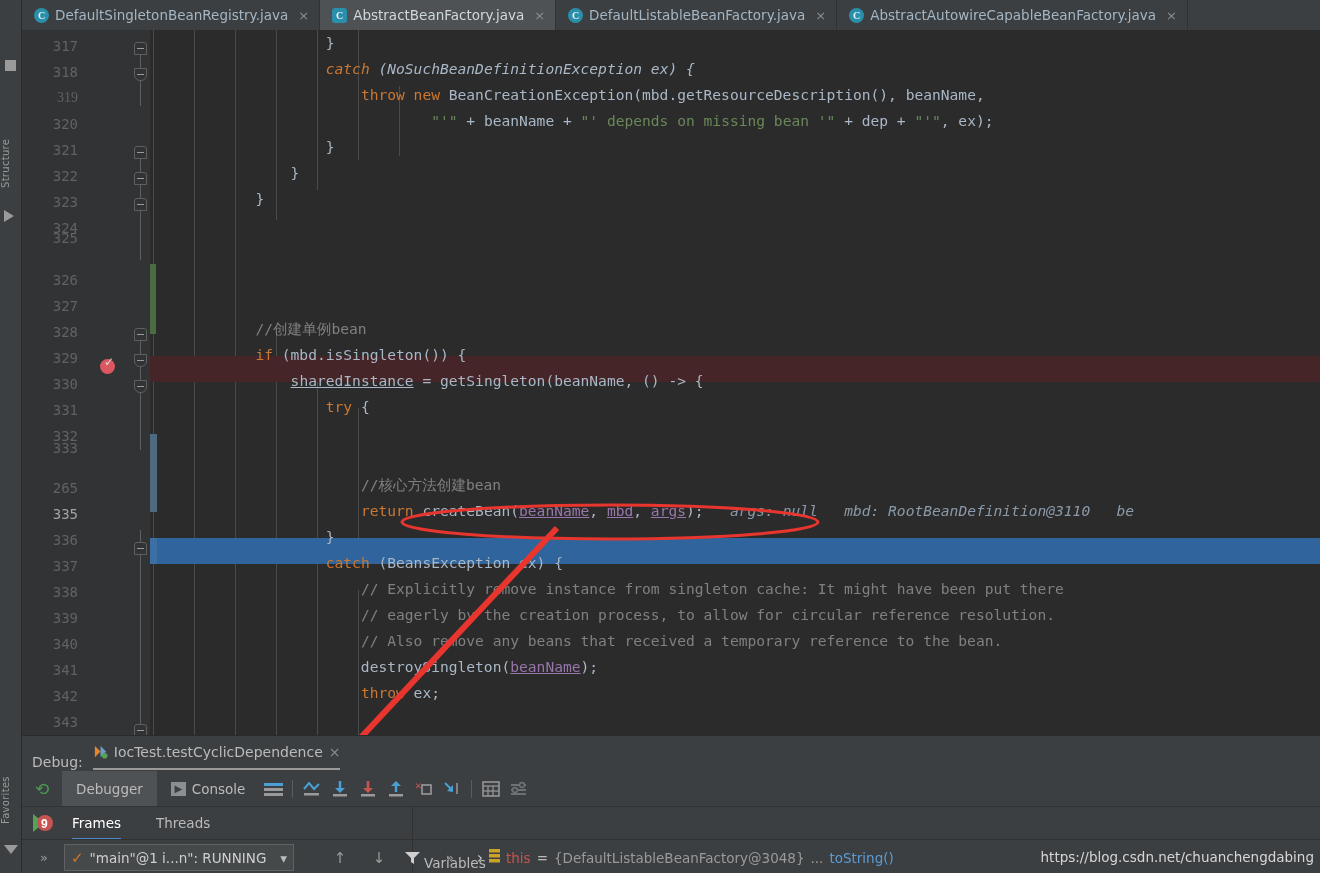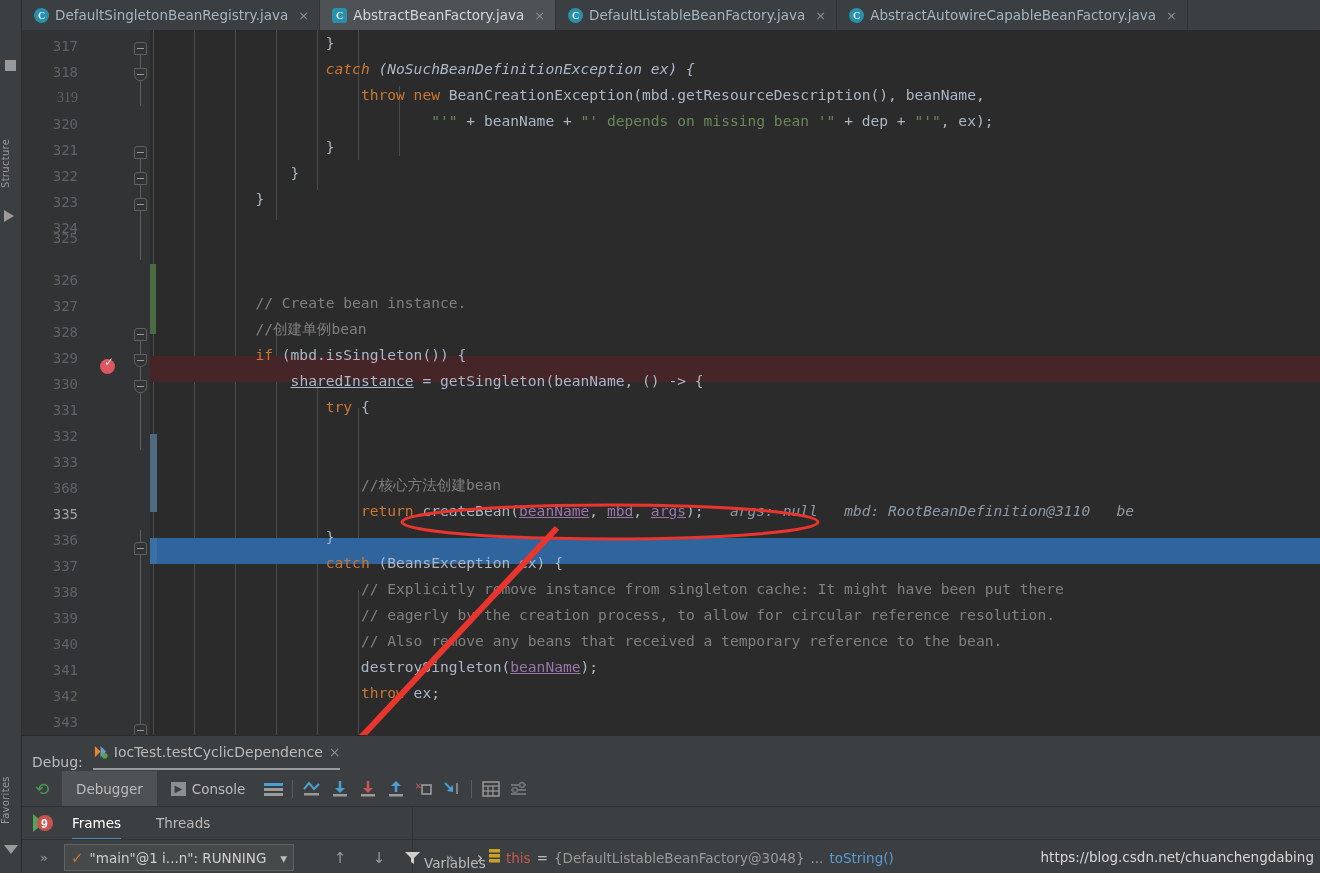--- a/index.html
+++ b/index.html
@@ -246,22 +246,22 @@
       <div class="lnum" style="top:164px;">323</div>
       <div class="lnum" style="top:190px;">324</div>
       <div class="lnum" style="top:200px;">325</div>
       <div class="lnum" style="top:242px;">326</div>
       <div class="lnum" style="top:268px;">327</div>
       <div class="lnum" style="top:294px;">328</div>
       <div class="lnum" style="top:320px;">329</div>
       <div class="lnum" style="top:346px;">330</div>
       <div class="lnum" style="top:372px;">331</div>
       <div class="lnum" style="top:398px;">332</div>
-      <div class="lnum" style="top:424px;">333</div>
-      <div class="lnum" style="top:450px;">368</div>
+      <div class="lnum" style="top:410px;">333</div>
+      <div class="lnum" style="top:450px;">265</div>
       <div class="lnum cur" style="top:476px;">335</div>
       <div class="lnum" style="top:502px;">336</div>
       <div class="lnum" style="top:528px;">337</div>
       <div class="lnum" style="top:554px;">338</div>
       <div class="lnum" style="top:580px;">339</div>
       <div class="lnum" style="top:606px;">340</div>
       <div class="lnum" style="top:632px;">341</div>
       <div class="lnum" style="top:658px;">342</div>
       <div class="lnum" style="top:684px;">343</div>
 
@@ -311,21 +311,20 @@
       <div class="cline" style="top:0px;"><span>                    </span><span style="color:#a9b7c6">}</span></div>
       <div class="cline" style="top:26px;font-style:italic;"><span>                    </span><span class="kw">catch</span> <span>(NoSuchBeanDefinitionException ex) {</span></div>
       <div class="cline" style="top:52px;"><span>                        </span><span class="kw">throw new</span> <span>BeanCreationException(mbd.getResourceDescription(), beanName,</span></div>
       <div class="cline" style="top:78px;"><span>                                </span><span class="str">"'"</span><span> + beanName + </span><span class="str">"' depends on missing bean '"</span><span> + dep + </span><span class="str">"'"</span><span>, ex);</span></div>
       <div class="cline" style="top:104px;"><span>                    }</span></div>
       <div class="cline" style="top:130px;"><span>                }</span></div>
       <div class="cline" style="top:156px;"><span>            }</span></div>
       <div class="cline" style="top:182px;"></div>
       <div class="cline" style="top:208px;"></div>
       <div class="cline" style="top:234px;"></div>
-      <div class="cline" style="top:260px;"><span>            </span><span class="cmt">// Create bean instance.</span></div>
       <div class="cline" style="top:286px;"><span>            </span><span class="cmt">//创建单例bean</span></div>
       <div class="cline" style="top:312px;"><span>            </span><span class="kw">if</span><span> (mbd.isSingleton()) {</span></div>
       <div class="cline" style="top:338px;"><span>                </span><span class="und">sharedInstance</span><span> = getSingleton(beanName, () -&gt; {</span></div>
       <div class="cline" style="top:364px;"><span>                    </span><span class="kw">try</span><span> {</span></div>
       <div class="cline" style="top:390px;"></div>
       <div class="cline" style="top:416px;"></div>
       <div class="cline" style="top:442px;"><span>                        </span><span class="cmt">//核心方法创建bean</span></div>
       <div class="cline" style="top:468px;"><span>                        </span><span class="kw">return</span><span> createBean(</span><span class="fld und">beanName</span><span>, </span><span class="fld und">mbd</span><span>, </span><span class="fld und">args</span><span>);</span><span class="inlineval">   args: null   mbd: RootBeanDefinition@3110   be</span></div>
       <div class="cline" style="top:494px;"><span>                    }</span></div>
       <div class="cline" style="top:520px;"><span>                    </span><span class="kw">catch</span><span> (BeansException ex) {</span></div>

